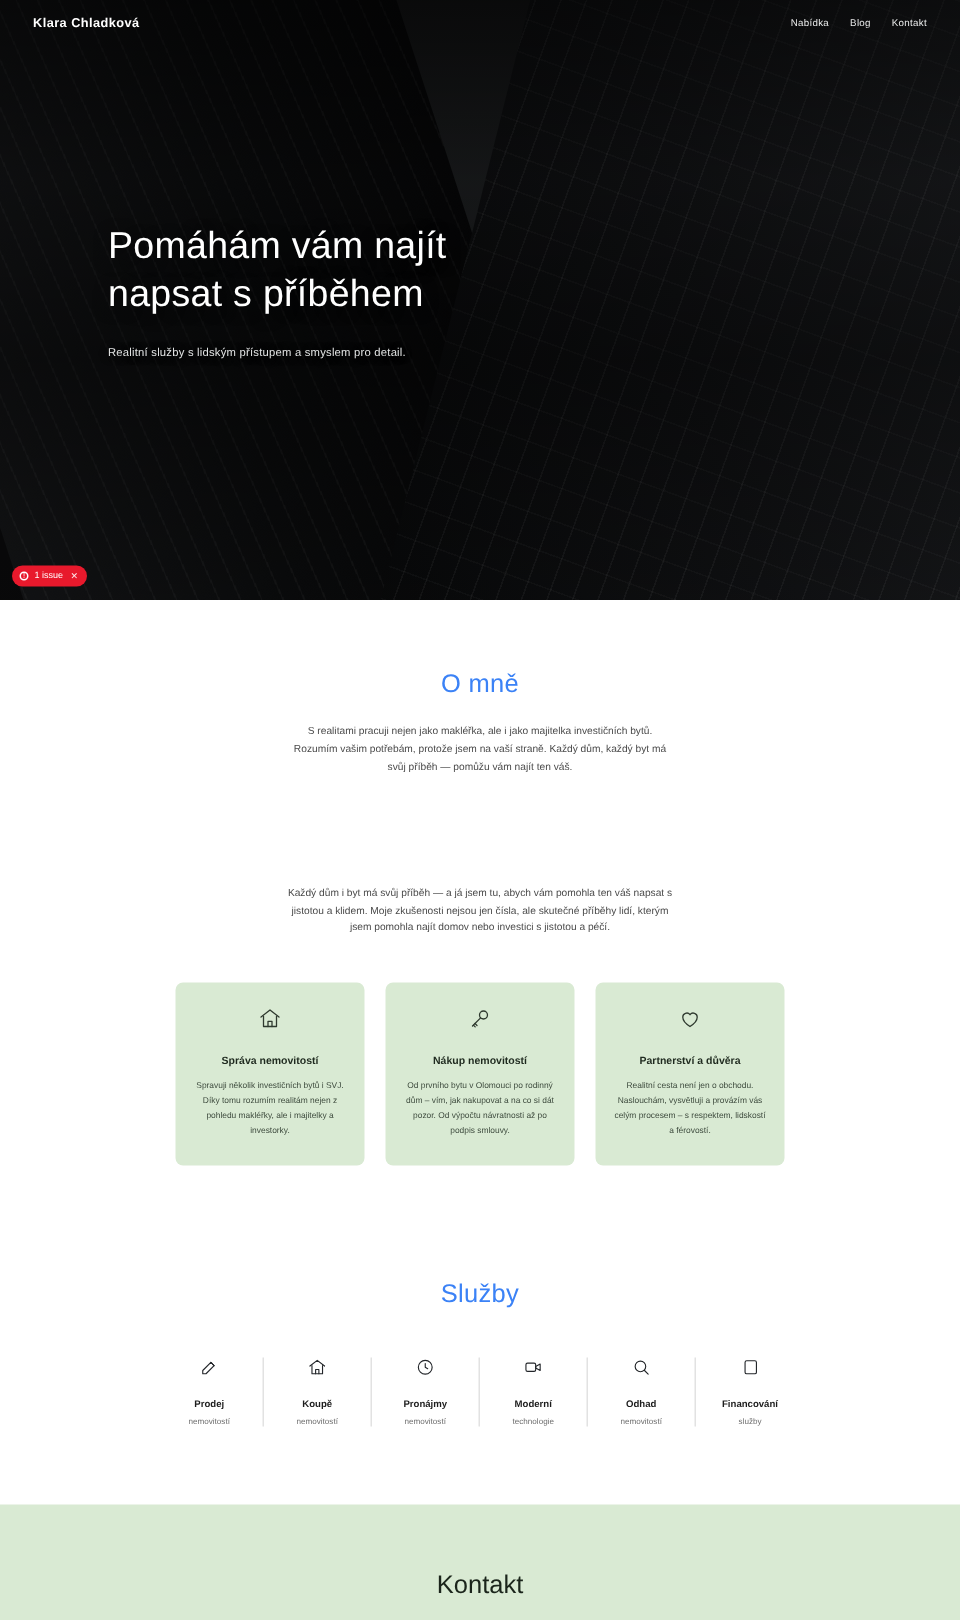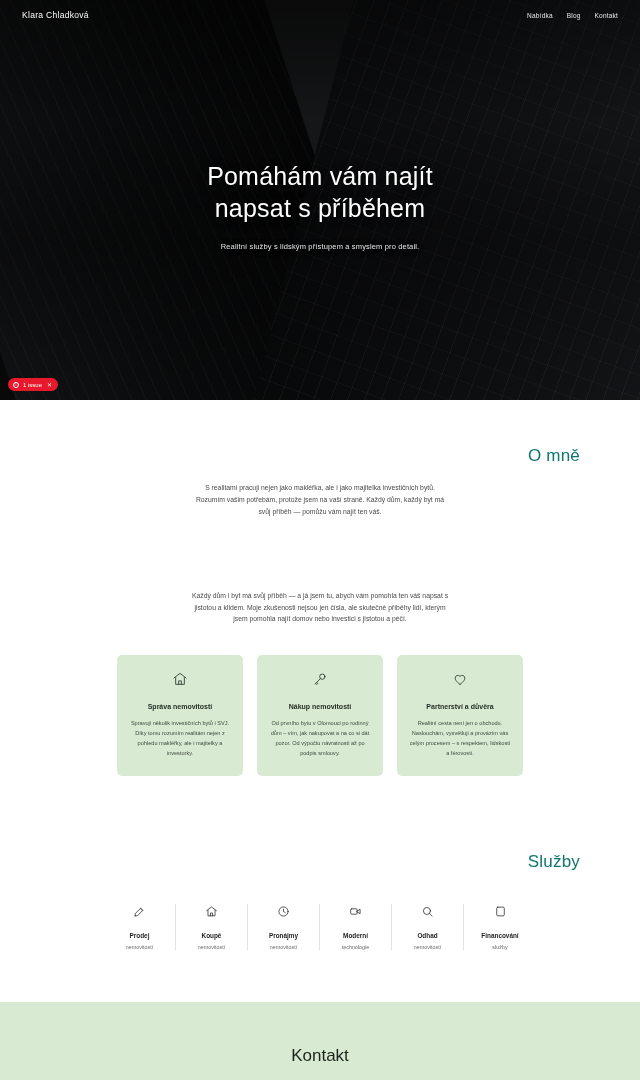--- a/index.html
+++ b/index.html
@@ -64,35 +64,35 @@
     display: flex;
     align-items: center;
     justify-content: space-between;
     padding: 0 22px;
     z-index: 5;
   }
   .brand {
     color: #fff;
     font-size: 8.5px;
     letter-spacing: 0.3px;
+    font-weight: bold;
   }
   .nav-links { display: flex; gap: 14px; }
   .nav-link {
     color: #e9eaea;
     font-size: 6.5px;
     text-decoration: none;
     letter-spacing: 0.2px;
   }
   .hero-center {
     position: absolute;
     left: 0; right: 0;
-    top: 160px;
-    text-align: center;
+    top: 148px;
     z-index: 4;
-    padding: 0 36px;
+    padding: 0 72px;
   }
   .hero-title {
     color: #fff;
     font-size: 25px;
     font-weight: 400;
     line-height: 1.28;
     letter-spacing: 0.2px;
     text-shadow: 0 2px 10px rgba(0,0,0,0.5);
   }
   .hero-sub {
@@ -124,24 +124,24 @@
     align-items: center; justify-content: center;
     font-size: 5px;
     line-height: 1;
   }
   .issue-badge .x { opacity: 0.9; font-size: 6px; margin-left: 1px; }
 
   
   .section { padding: 46px 0; }
   .wrap { width: 640px; padding: 0 60px; margin: 0 auto; }
   h2.sec-title {
-    text-align: right;
+    text-align: center;
     font-weight: 400;
     font-size: 17px;
-    color: #0f766e;
+    color: #3b82f6;
     letter-spacing: 0.2px;
   }
   .sec-lead {
     margin: 16px auto 0;
     max-width: 250px;
     text-align: center;
     font-size: 6.8px;
     line-height: 1.75;
     color: #4a4a4a;
   }

